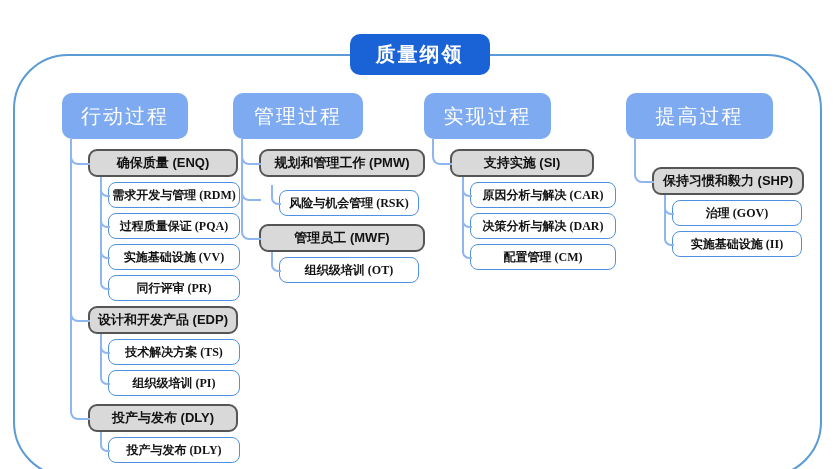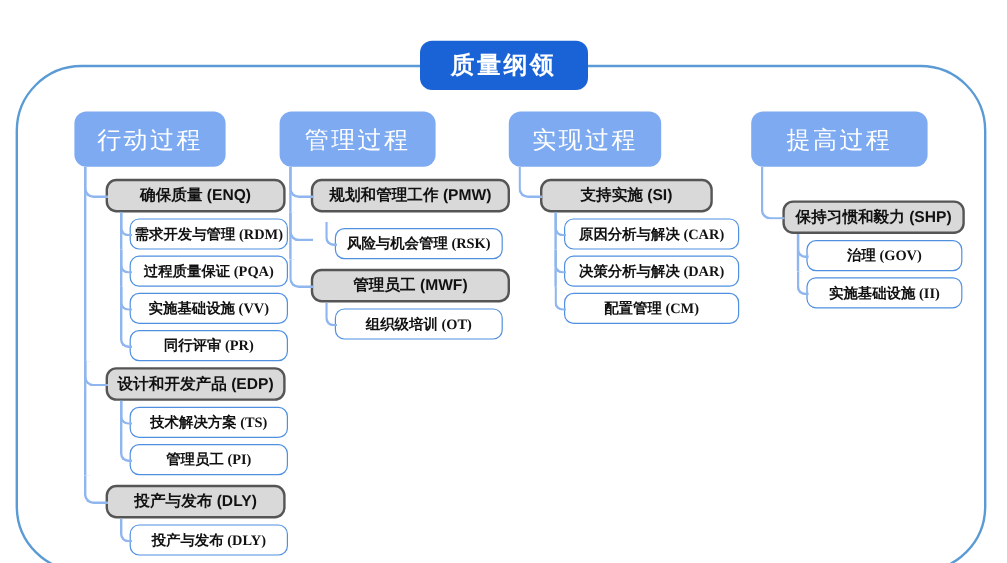--- a/index.html
+++ b/index.html
@@ -85,21 +85,21 @@
             </li>
         </ul>
       </li>
       <li class="group g5">
         <div class="parent">设计和开发产品 (EDP)</div>
         <ul class="children">
           <li class="child">
               <div class="cbox">技术解决方案 (TS)</div>
             </li>
           <li class="child">
-              <div class="cbox">管理员工 (PI)</div>
+              <div class="cbox">组织级培训 (PI)</div>
             </li>
         </ul>
       </li>
       <li class="group g8">
         <div class="parent">投产与发布 (DLY)</div>
         <ul class="children">
           <li class="child">
               <div class="cbox">投产与发布 (DLY)</div>
             </li>
         </ul>

